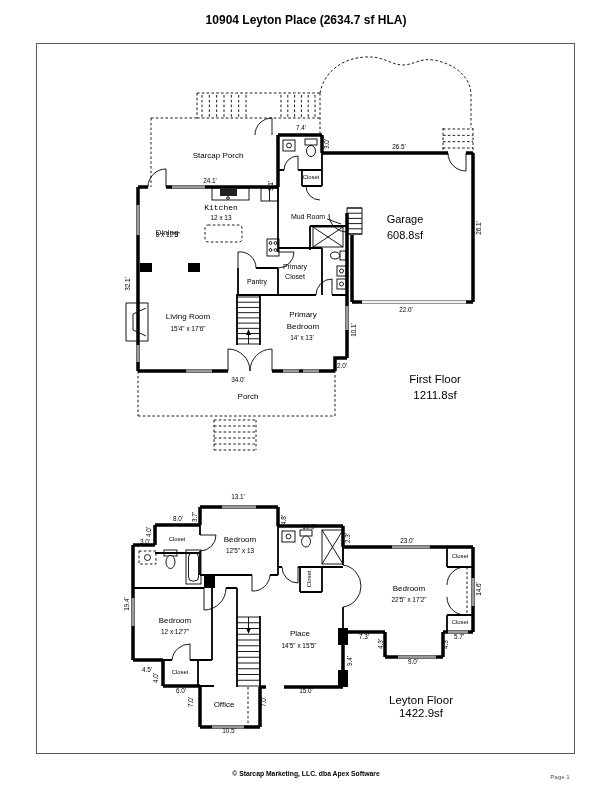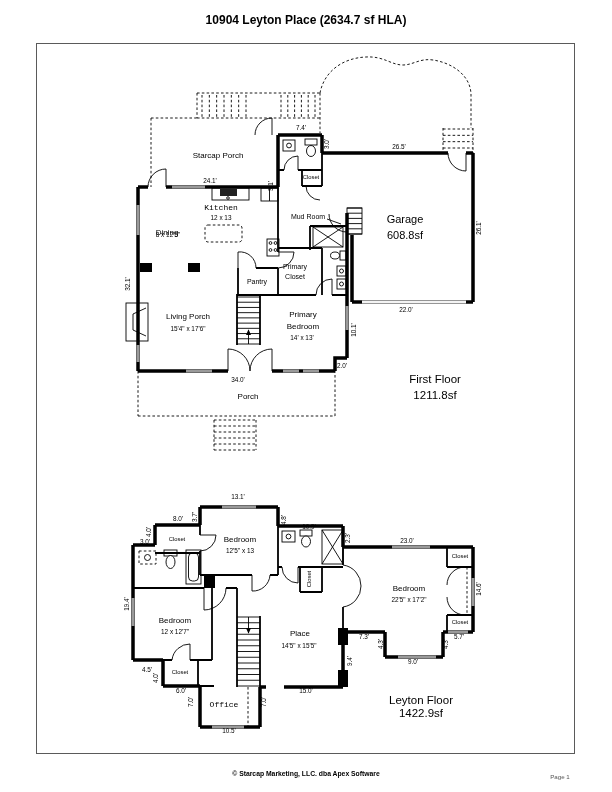--- a/index.html
+++ b/index.html
@@ -213,21 +213,21 @@
   <div class="lbl" style="left:218px;top:156px;">Starcap Porch</div>
   <div class="lbl sm" style="left:311px;top:178px;">Closet</div>
   <div class="lbl" style="left:221px;top:208px;font-family:Liberation Mono, monospace;">Kitchen</div>
   <div class="lbl sz" style="left:221px;top:218px;">12 x 13</div>
   <div class="lbl" style="left:167px;top:233px;">Dining</div>
   <div class="lbl sz" style="left:168px;top:235px;">8 x 12'5"</div>
   <div class="lbl md" style="left:308px;top:216px;">Mud Room</div>
   <div class="lbl md" style="left:295px;top:266px;">Primary</div>
   <div class="lbl md" style="left:295px;top:276px;">Closet</div>
   <div class="lbl md" style="left:257px;top:281px;">Pantry</div>
-  <div class="lbl" style="left:188px;top:317px;">Living Porch</div>
+  <div class="lbl" style="left:188px;top:317px;">Living Room</div>
   <div class="lbl sz" style="left:188px;top:329px;">15'4" x 17'6"</div>
   <div class="lbl" style="left:303px;top:315px;">Primary</div>
   <div class="lbl" style="left:303px;top:327px;">Bedroom</div>
   <div class="lbl sz" style="left:302px;top:338px;">14' x 13'</div>
   <div class="lbl big" style="left:405px;top:219px;">Garage</div>
   <div class="lbl big" style="left:405px;top:235px;text-align:center;">608.8sf</div>
   <div class="lbl" style="left:248px;top:397px;">Porch</div>
   <div class="lbl flr" style="left:435px;top:380px;">First Floor</div>
   <div class="lbl flr" style="left:435px;top:396px;">1211.8sf</div>
 
@@ -237,21 +237,21 @@
   <div class="lbl sm v" style="left:310px;top:579px;">Closet</div>
   <div class="lbl" style="left:409px;top:589px;">Bedroom</div>
   <div class="lbl sz" style="left:409px;top:600px;">22'5" x 17'2"</div>
   <div class="lbl sm" style="left:460px;top:557px;">Closet</div>
   <div class="lbl sm" style="left:460px;top:623px;">Closet</div>
   <div class="lbl" style="left:175px;top:621px;">Bedroom</div>
   <div class="lbl sz" style="left:175px;top:632px;">12 x 12'7"</div>
   <div class="lbl sm" style="left:180px;top:673px;">Closet</div>
   <div class="lbl" style="left:300px;top:634px;">Place</div>
   <div class="lbl sz" style="left:299px;top:646px;">14'5" x 15'5"</div>
-  <div class="lbl" style="left:224px;top:705px;font-family:Liberation Mono, monospace;">Office</div>
+  <div class="lbl" style="left:224px;top:705px;">Office</div>
   <div class="lbl flr" style="left:421px;top:701px;">Leyton Floor</div>
   <div class="lbl flr" style="left:421px;top:714px;">1422.9sf</div>
 
   <div id="ff-dims">
       <span class="dim" style="left: 301px; top: 128px;">7.4'</span>
       <span class="dim v" style="left: 271px; top: 186px;">9.1'</span>
       <span class="dim v" style="left: 327px; top: 144px;">3.0'</span>
       <span class="dim" style="left: 210px; top: 181px;">24.1'</span>
       <span class="dim" style="left: 399px; top: 147px;">26.5'</span>
       <span class="dim v" style="left: 479px; top: 228px;">26.1'</span>

